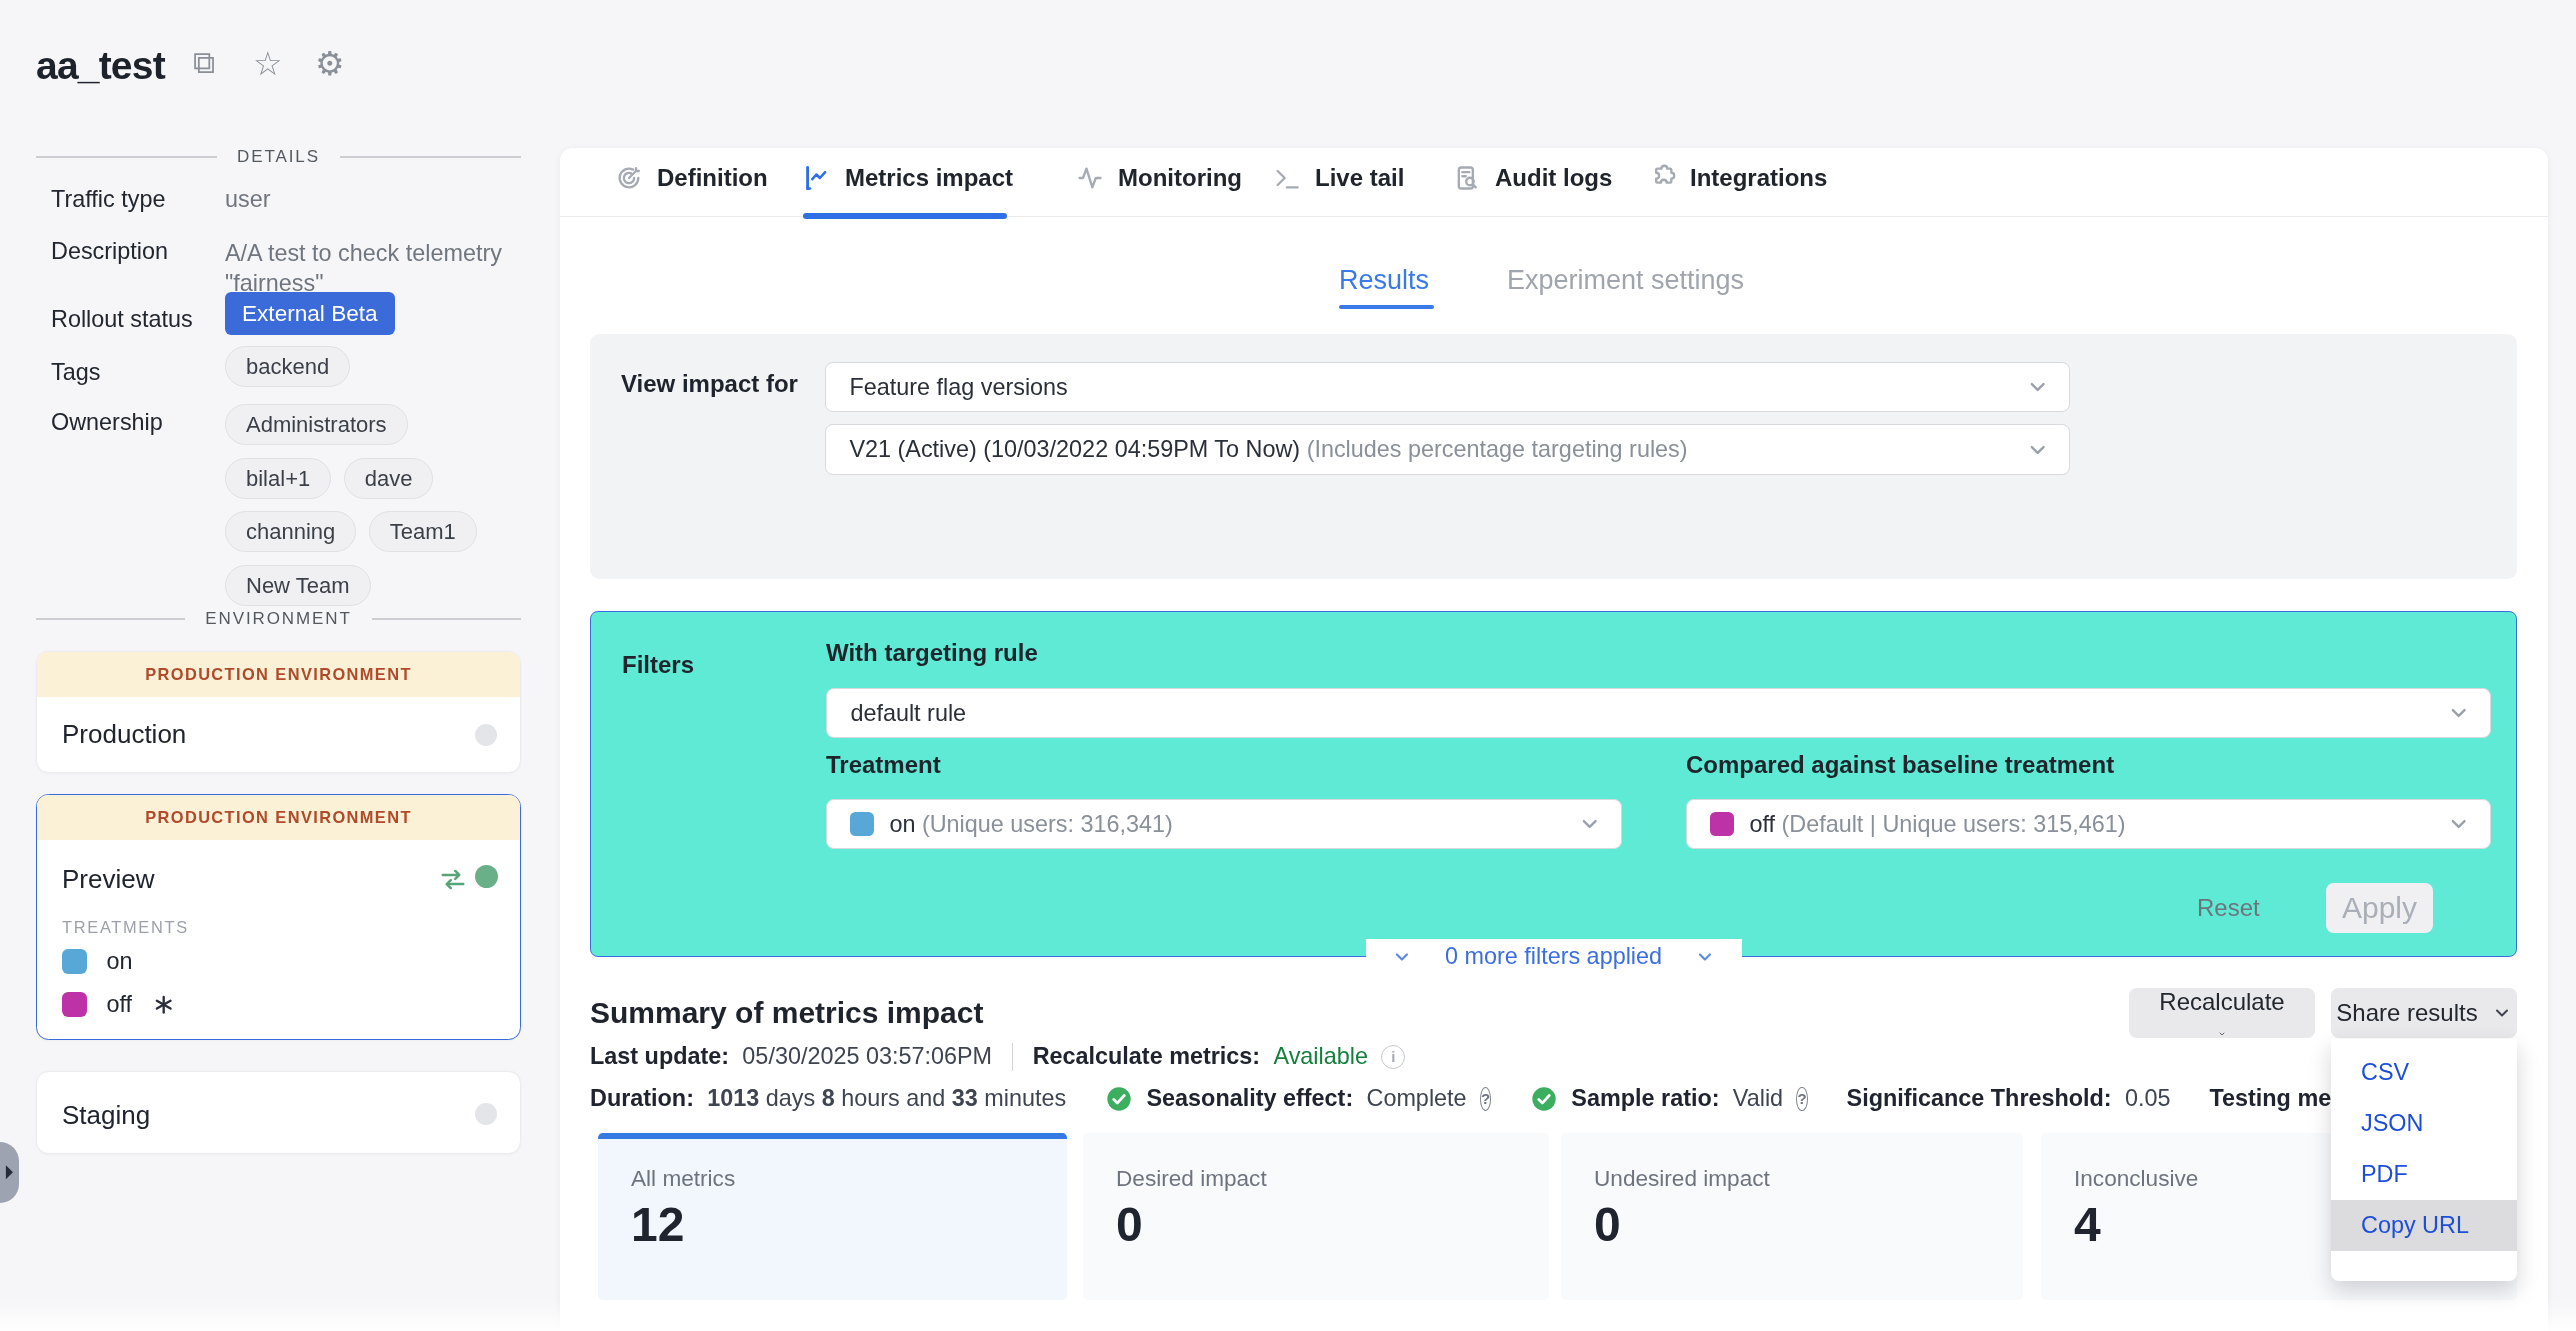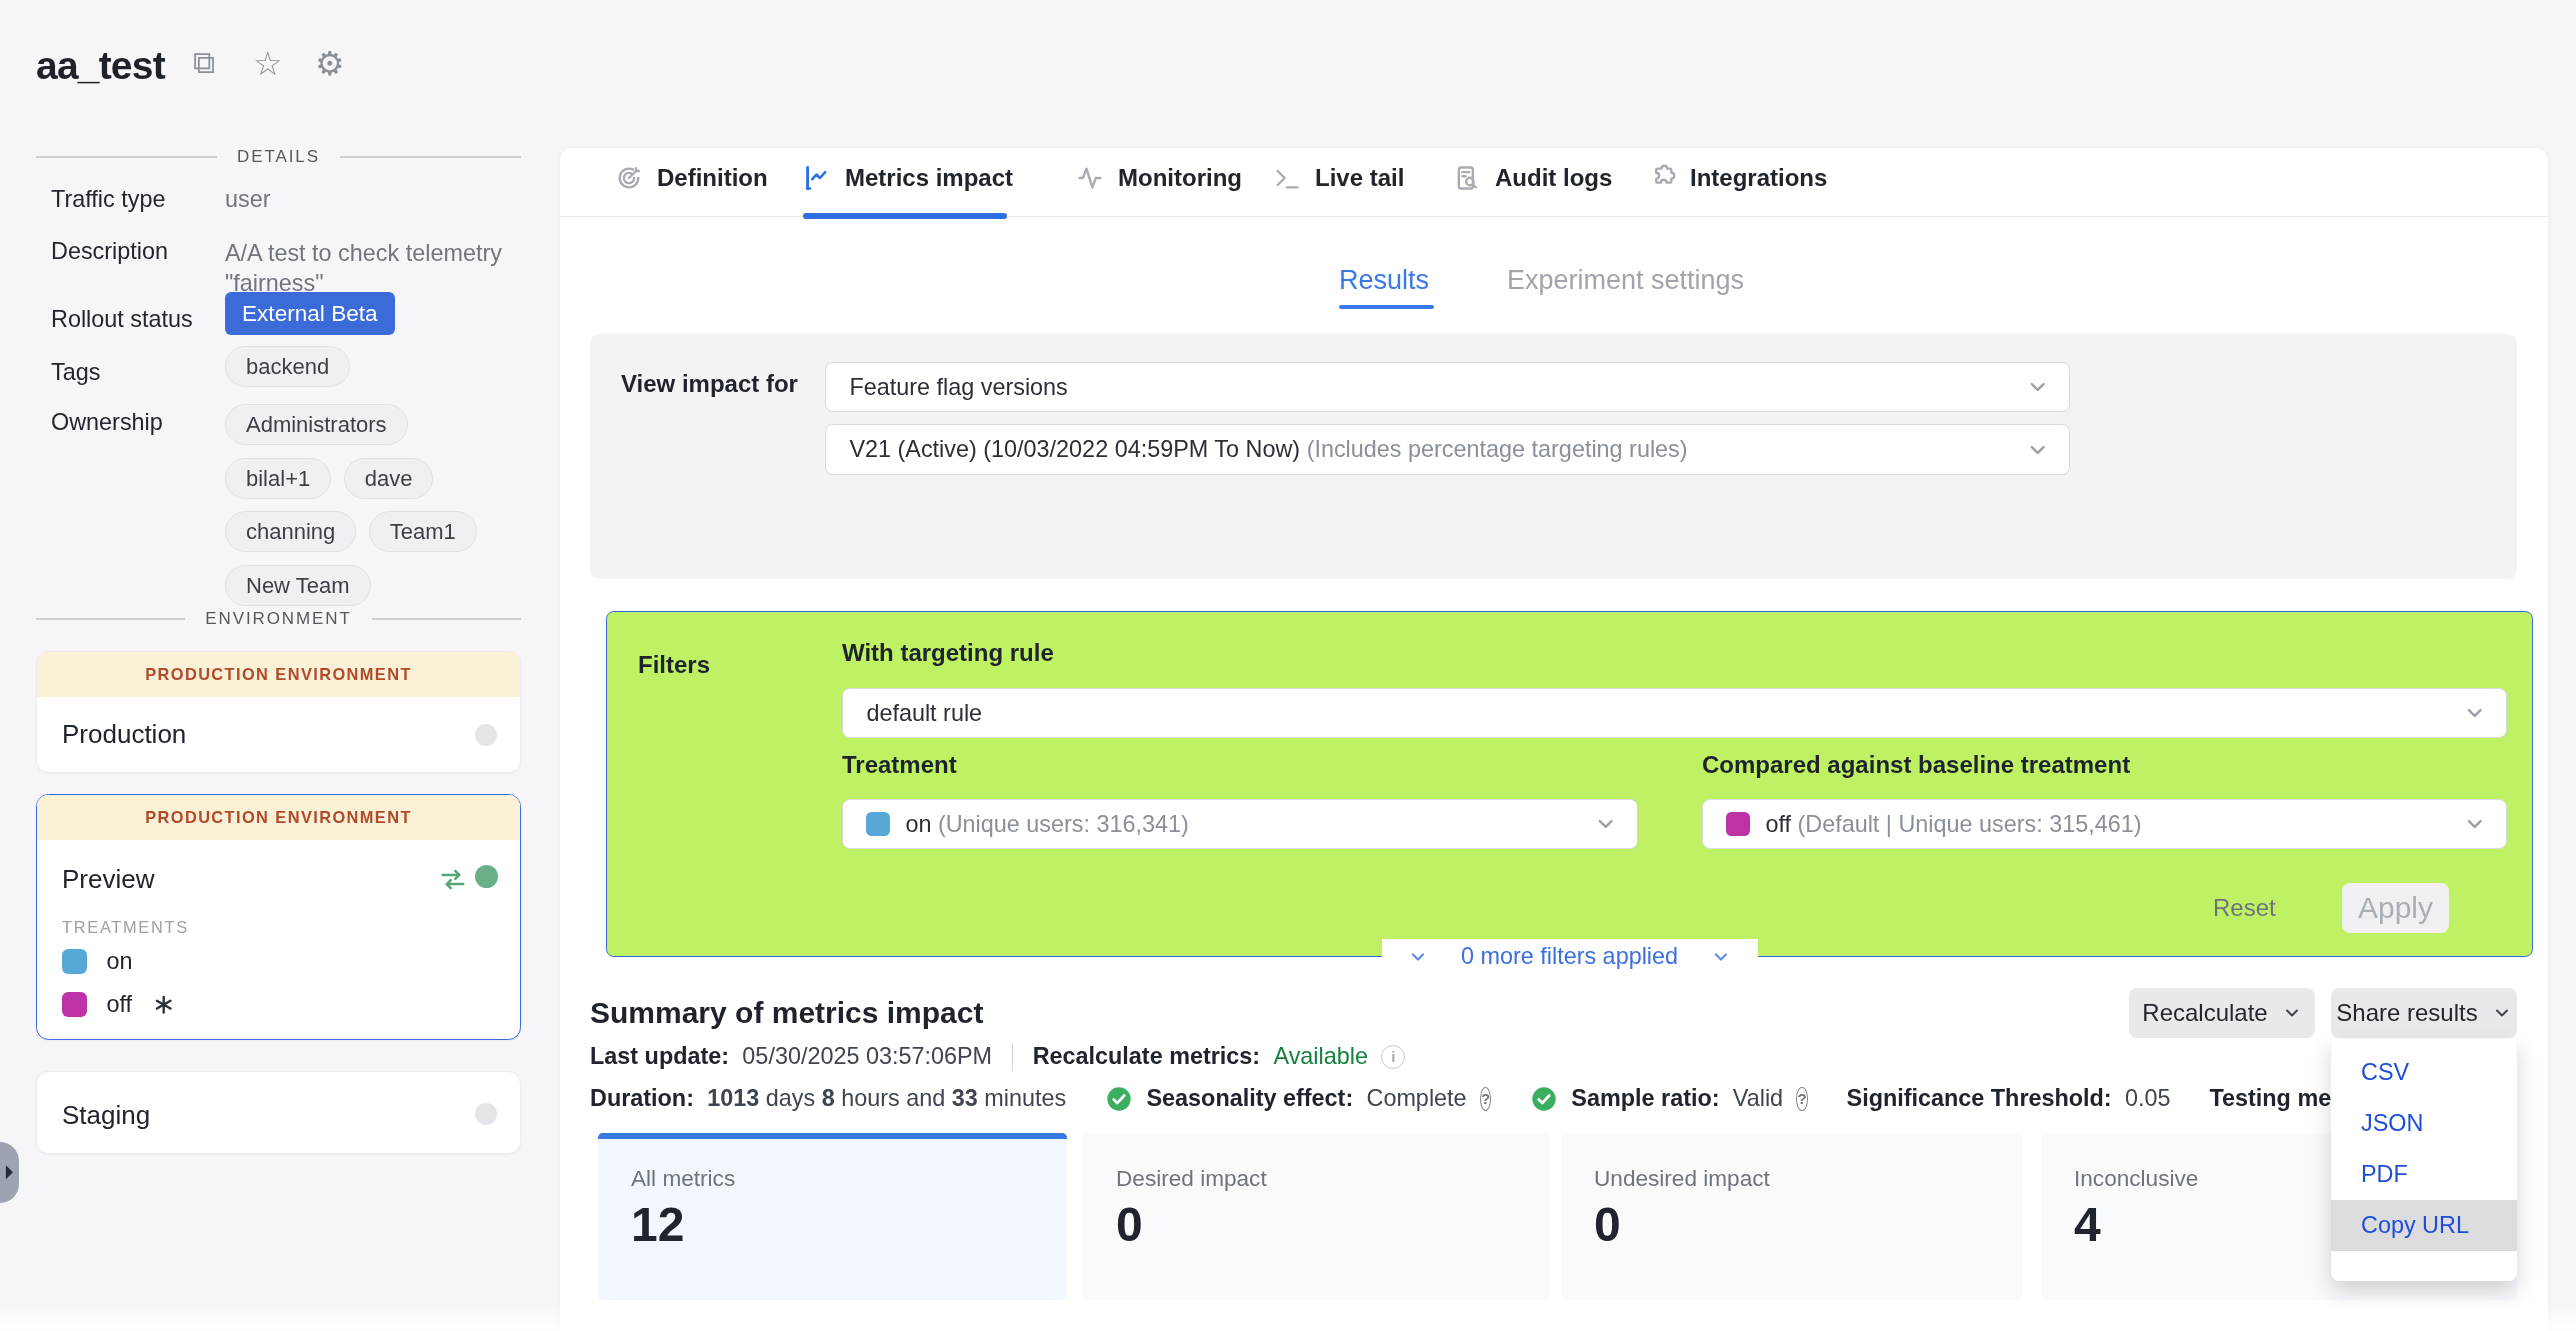--- a/index.html
+++ b/index.html
@@ -64,36 +64,36 @@
   .dd-secondary { color:#8A9099; }
   .dd-chevron { position:absolute; right:20px; top:50%; transform:translateY(-50%); }
   #vi-dd1 { left:235px; top:28px; width:1245px; height:50px; }
   #vi-dd2 { left:235px; top:90px; width:1245px; height:51px; }
   .vi-note { position:absolute; left:235px; font-size:22.6px; color:#333942; }
   #vi-note1 { top:150px; }
   #vi-note2 { top:196px; }
   .link { color:#3B78E7; font-weight:500; cursor:pointer; }
 
   
-  #filters-box { position:absolute; left:30px; top:463px; width:1927px; height:346px; border:1.6px solid #3B6BE0; border-radius:7.8px; background:#bef264;margin-left:16px; }
+  #filters-box { position:absolute; left:30px; top:463px; width:1927px; height:346px; border:1.6px solid #3B6BE0; border-radius:7.8px; background:#5eead4; }
   .f-title { position:absolute; left:31px; top:39px; font-size:24px; font-weight:700; color:#1F232C; }
   .f-label { position:absolute; font-size:24px; font-weight:700; color:#1F232C; }
   #f-dd-rule { left:235px; top:76px; width:1665px; height:50px; }
   #f-dd-treatment { left:235px; top:187px; width:796px; height:50px; }
   #f-dd-baseline { left:1095px; top:187px; width:805px; height:50px; }
   .dd-square { width:23.4px; height:23.4px; border-radius:5.5px; margin-right:15.6px; flex:none; }
   #reset-btn { position:absolute; left:1606px; top:282px; font-size:24px; color:#6E747E; cursor:pointer; }
   #apply-btn { position:absolute; left:1735px; top:271px; width:107px; height:50px; background:#F0F0F2; border:none; border-radius:7.8px; font-size:30px; color:#AAAFB7; font-family:inherit; font-weight:500; }
   #more-filters { position:absolute; left:50%; bottom:-18.7px; transform:translateX(-50%); background:#FFFFFF; display:flex; align-items:center; gap:33px; padding:0 26.5px; height:36px; cursor:pointer; }
   #more-filters .mf-text { font-size:23.4px; color:#3B6FE0; font-weight:500; white-space:nowrap; }
 
   
   #summary-title { position:absolute; left:30px; top:848px; font-size:30px; font-weight:700; color:#1F232C; }
   .toolbar-btn { position:absolute; top:840px; height:50px; background:#E9E9EB; border:none; border-radius:7.8px; display:flex; align-items:center; justify-content:center; gap:14px; font-size:24px; color:#23272F; font-family:inherit; cursor:pointer; }
-  #recalc-btn { left:1569px; width:186px; }
+  #recalc-btn { left:1569px; width:186px;flex-direction:column; }
   #share-btn { left:1771px; width:186px; }
   .meta-row { position:absolute; left:30px; display:flex; align-items:center; gap:13.3px; white-space:nowrap; font-size:23.4px; color:#3E4450; }
   #meta-row1 { top:893px; height:31px; }
   #meta-row2 { top:932px; height:37px; width:1754px; overflow:hidden; }
   .meta-bold { font-weight:700; color:#20242E; }
   .meta-gray { color:#15803d; }
   .vpipe { width:1.6px; height:28px; background:#D2D4D9; margin:0 6.2px; }
   .vpipe.tall { height:36px; }
   .circle-ic { width:24px; height:24px; border-radius:50%; border:1.6px solid #C6C9CE; color:#A7ACB4; font-size:15px; font-weight:700; display:inline-flex; align-items:center; justify-content:center; }
   .circle-ic.q { border-color:#7F858E; color:#6F757E; }

